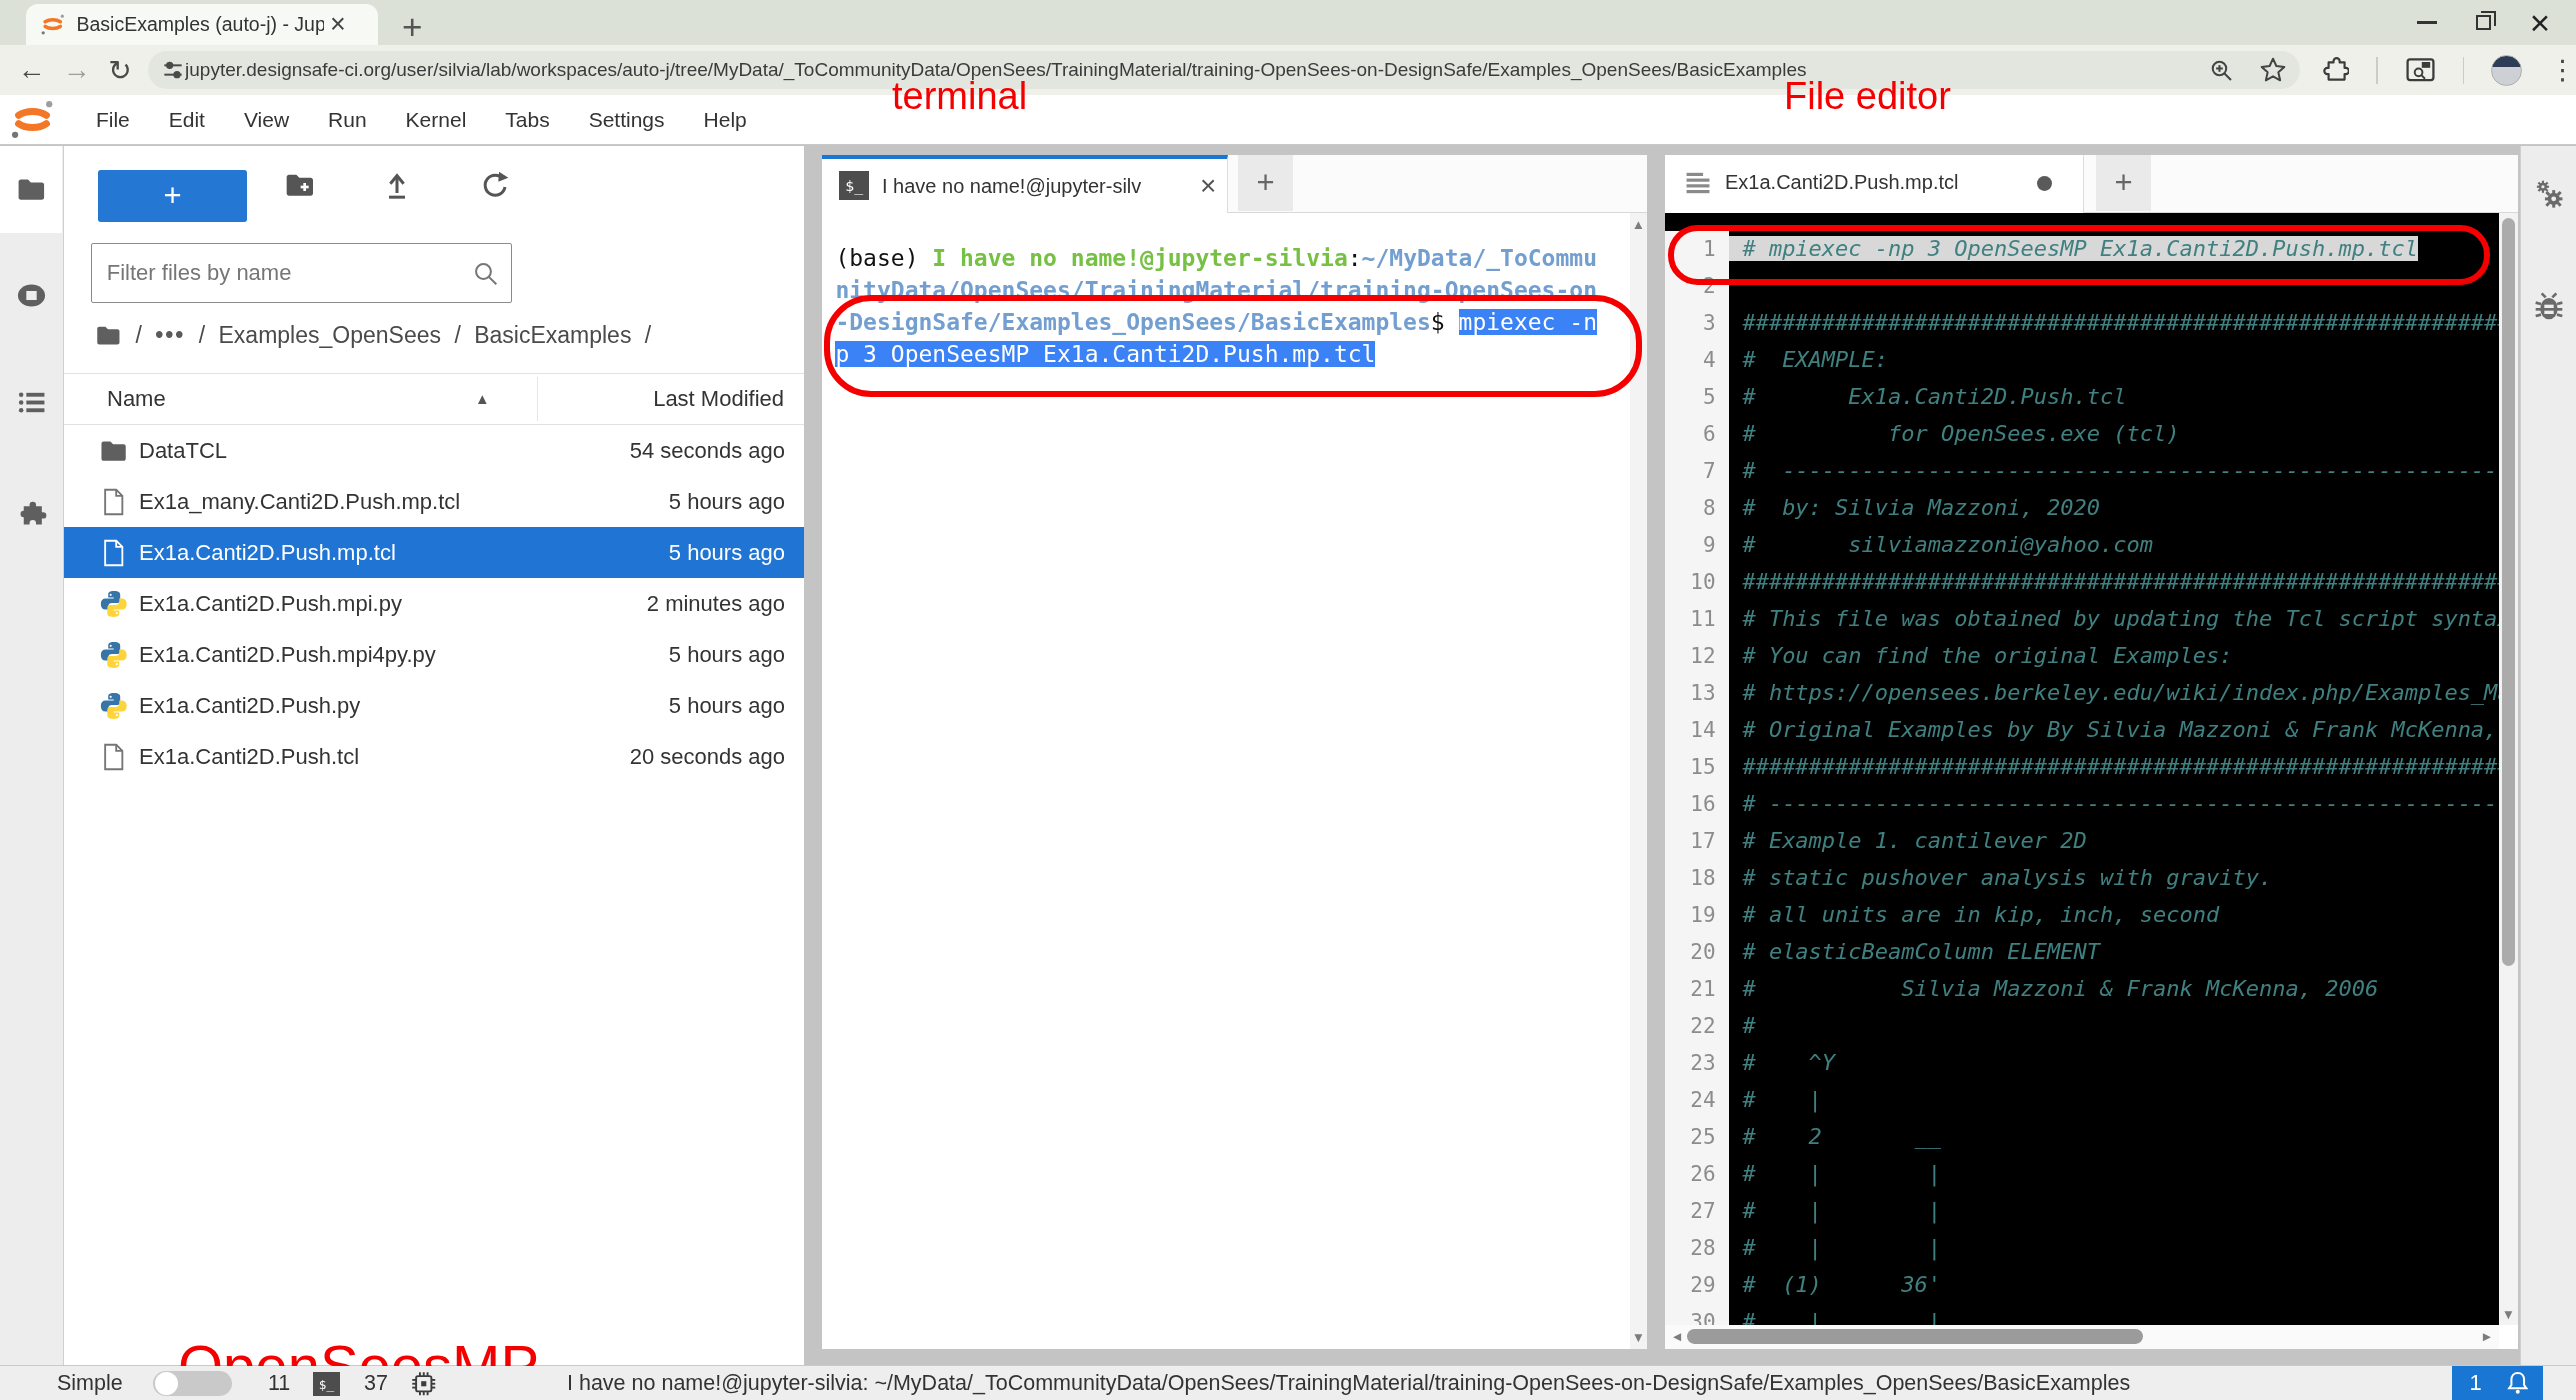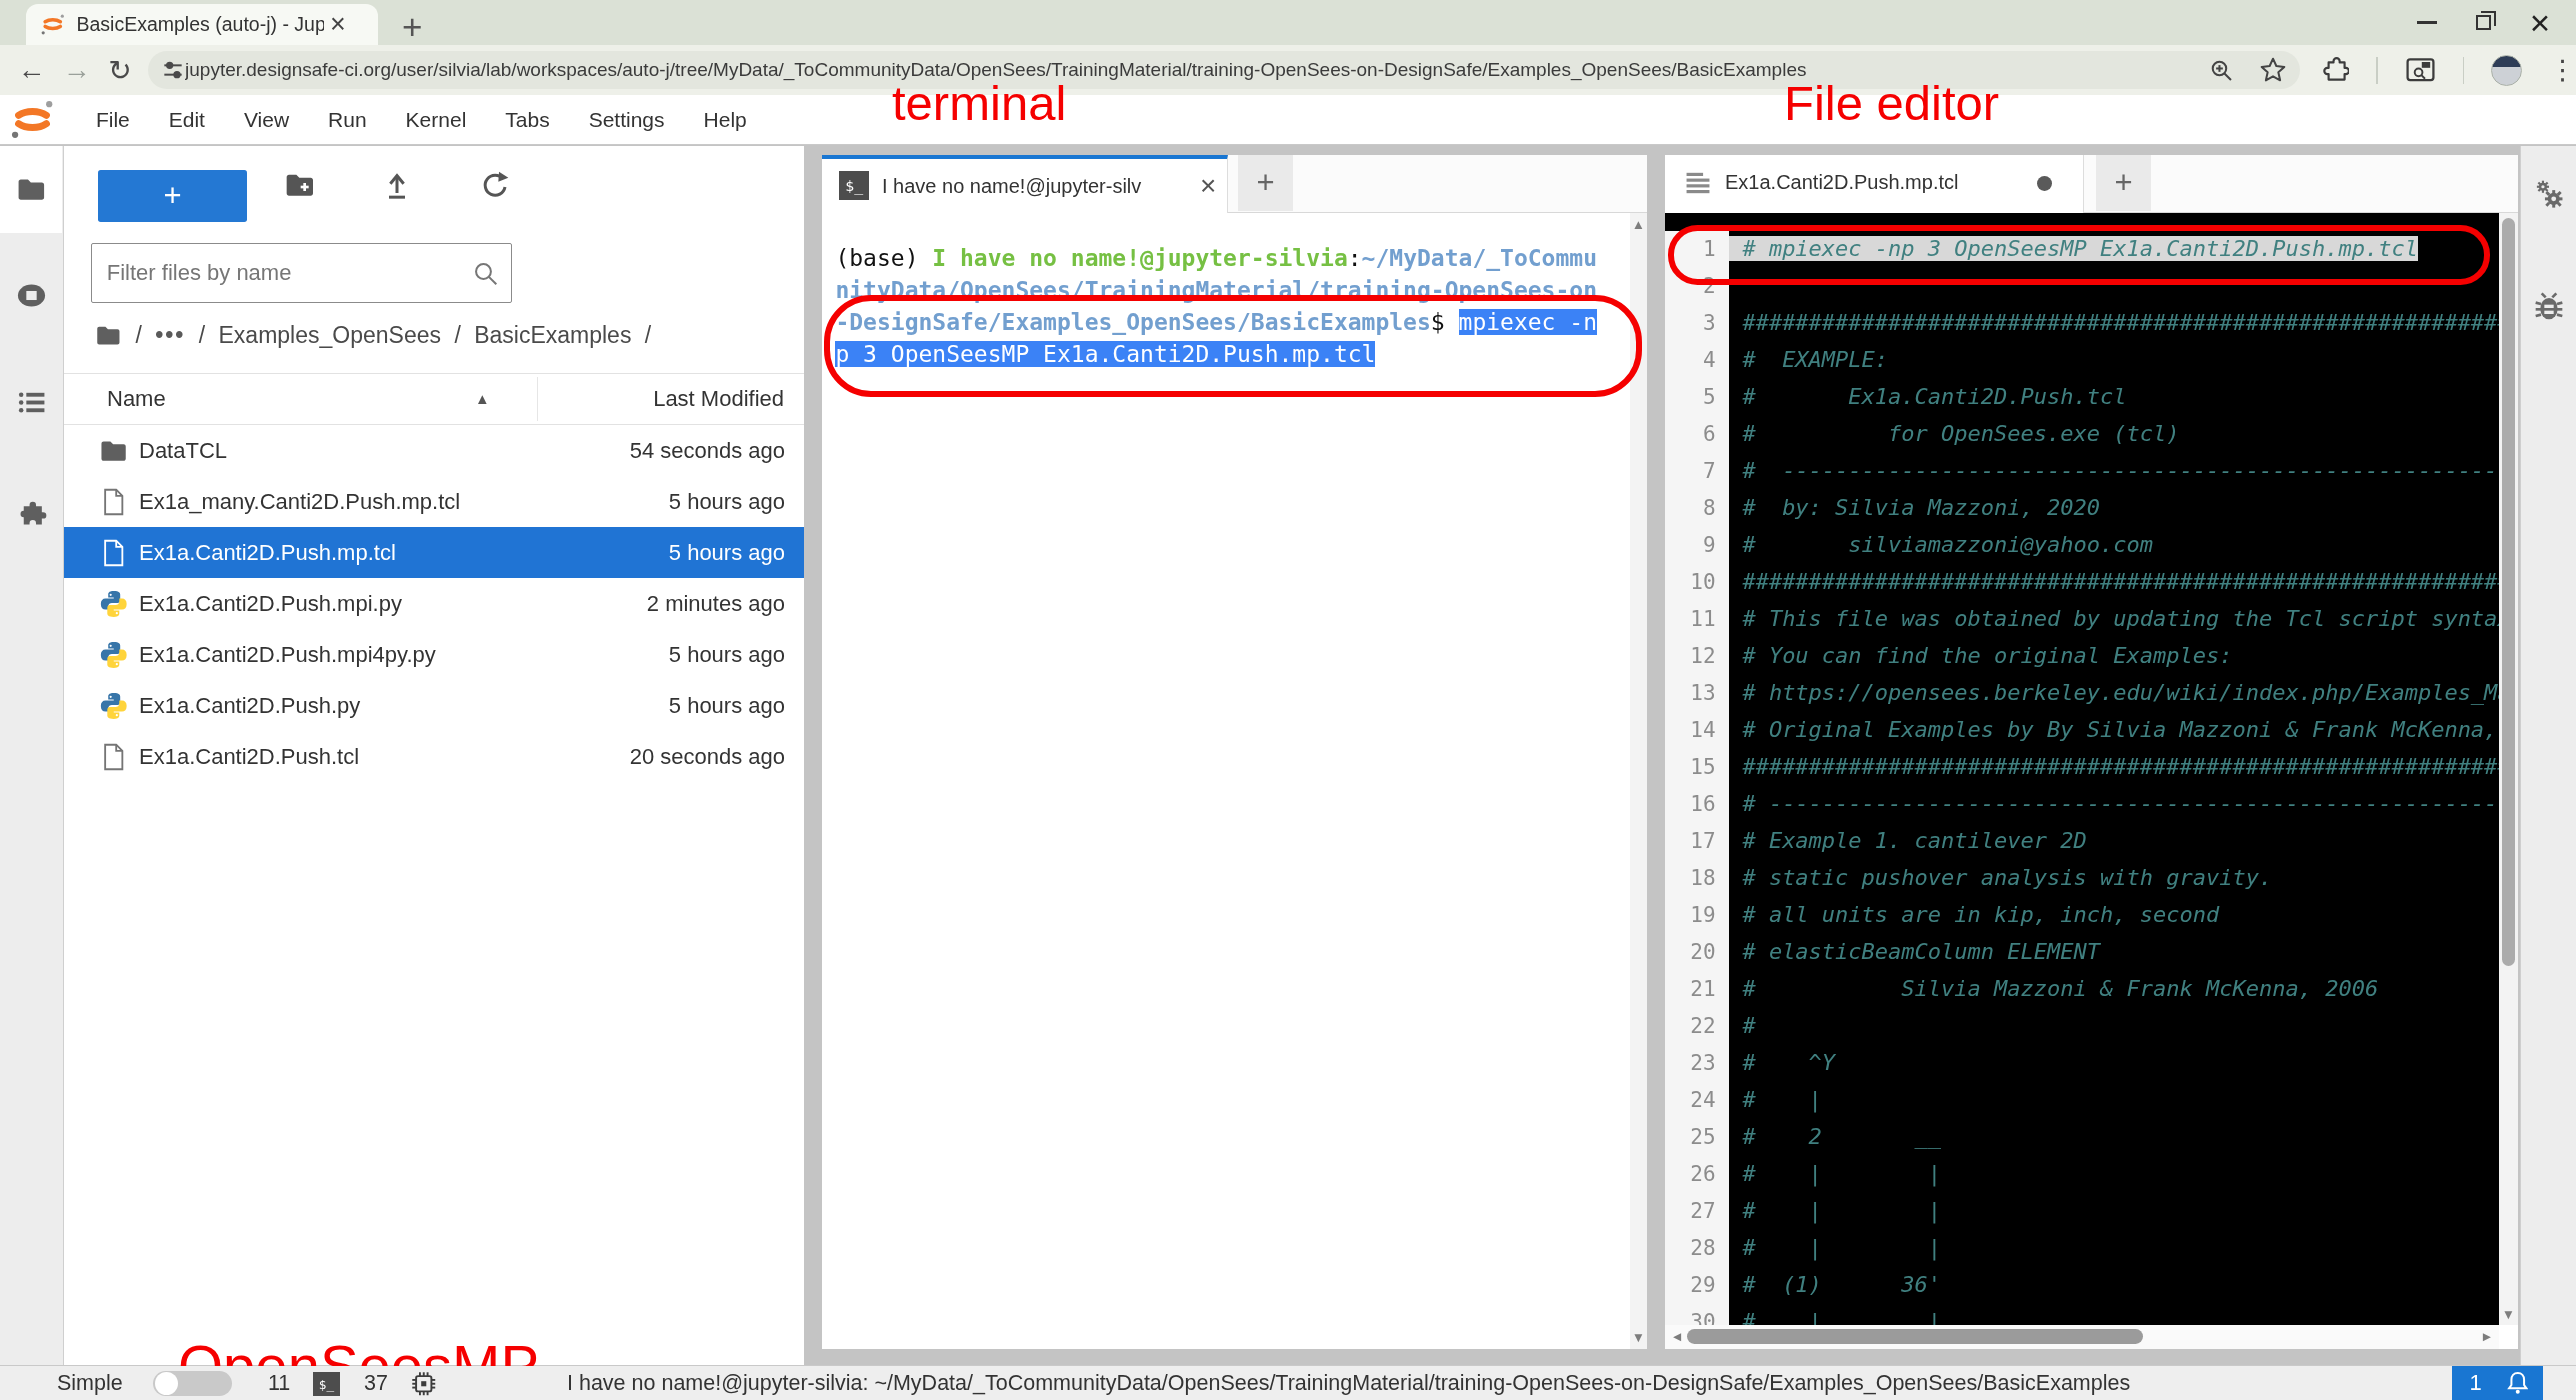--- a/index.html
+++ b/index.html
@@ -41,21 +41,21 @@
     background:linear-gradient(#2e3d57 0 38%, #cdd1d6 38% 100%); border:0.7px solid #aab0a8; }
   .dots{ font-size:27px; color:#444; letter-spacing:0; }
 
   
   #menubar{ left:0; top:95px; width:2576px; height:50px; background:#fff;
     border-bottom:1.3px solid #c9c9c9; display:flex; align-items:center; }
   #jlogo{ width:47px; height:39px; margin-left:9.4px; }
   #menu-items{ display:flex; margin-left:20px; }
   .menu-item{ font-size:21px; color:#333; padding:0 19.5px; line-height:49px; }
 
-  .annot-label{ color:var(--annot); font-size:49px; z-index:50; white-space:nowrap; }
+  .annot-label{ color:var(--annot); font-size:38px; z-index:50; white-space:nowrap; }
   #annot-terminal{ left:892px; top:75px; }
   #annot-fileeditor{ left:1784px; top:75px; }
   #annot-openseesmp{ left:114px; top:1186px; font-size:58px; }
 
   
   #main{ left:0; top:146px; width:2576px; height:1220px; background:#c4c4c4; overflow:hidden; }
 
   #activitybar{ left:0; top:0; width:64px; height:1220px; background:#ededed; border-right:1.3px solid #cfcfcf; }
   .act-cell{ width:62px; height:87px; display:flex; align-items:center; justify-content:center; }
   .act-cell.current{ background:#ffffff; }

